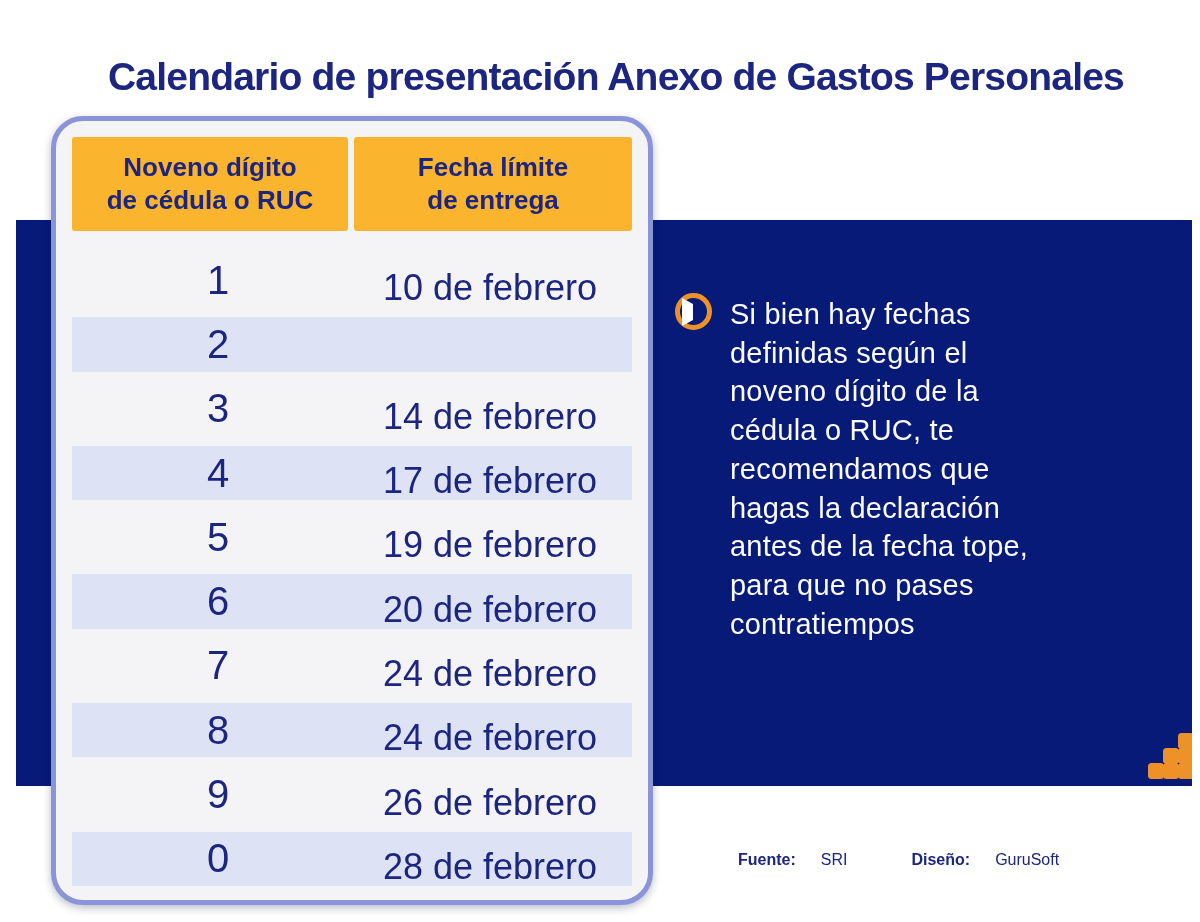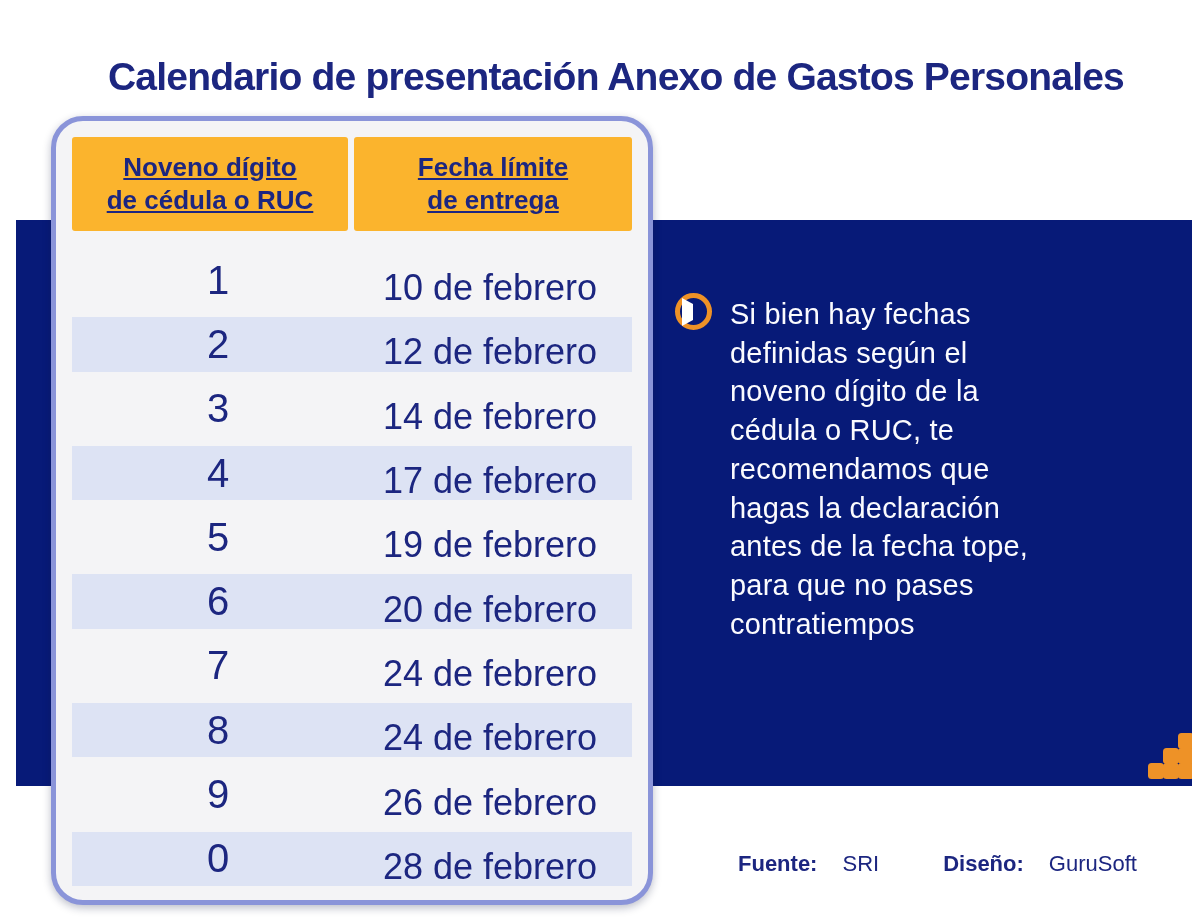--- a/index.html
+++ b/index.html
@@ -37,21 +37,20 @@
     box-shadow:0 3px 9px rgba(15,20,60,0.28);
   }
   .thead{display:flex;gap:6px;height:110px;}
   .th{
     background:var(--yellow);
     color:var(--text-navy);
     font-weight:700;font-size:26px;line-height:1.27;
     display:flex;align-items:center;justify-content:center;
     text-align:center;white-space:pre-line;
     border-radius:3px;
-    text-decoration:underline;
   }
   .th1{width:276px;}
   .th2{flex:1;}
   .tbody{margin-top:1px;}
   .row{display:flex;align-items:center;height:64.3px;color:var(--text-navy);}
   .row.alt{
     background:linear-gradient(var(--card-bg) 0 5px,
                var(--lavender) 5px calc(100% - 5px),
                var(--card-bg) calc(100% - 5px) 100%);
   }
@@ -76,21 +75,21 @@
     color:var(--white-text);
     font-size:29px;line-height:38.7px;
     white-space:pre-line;letter-spacing:0.2px;
     z-index:3;
   }
 
   
   .credits{
     position:absolute;left:706px;top:788px;
     display:flex;align-items:baseline;
-    font-size:22px;color:var(--text-navy);z-index:3;
+    font-size:16px;color:var(--text-navy);z-index:3;
   }
   .credits .b{font-weight:700;}
   .credits .val{margin-left:9px;}
   .credits .spaced{margin-left:48px;margin-top:31px;}
 
   
   .dots{
     position:absolute;left:1124px;top:709px;z-index:3;
     display:grid;grid-template-columns:repeat(3,11px);grid-template-rows:repeat(3,11px);
     gap:4px;
@@ -119,21 +118,20 @@
       <div class="th th2">Fecha límite
 de entrega</div>
     </div>
     <div class="tbody">
       <div class="row">
         <div class="cd">1</div>
         <div class="cf">10 de febrero</div>
       </div>
       <div class="row alt">
         <div class="cd">2</div>
-        <div class="cf">12 de febrero</div>
       </div>
       <div class="row">
         <div class="cd">3</div>
         <div class="cf">14 de febrero</div>
       </div>
       <div class="row alt">
         <div class="cd">4</div>
         <div class="cf">17 de febrero</div>
       </div>
       <div class="row">

